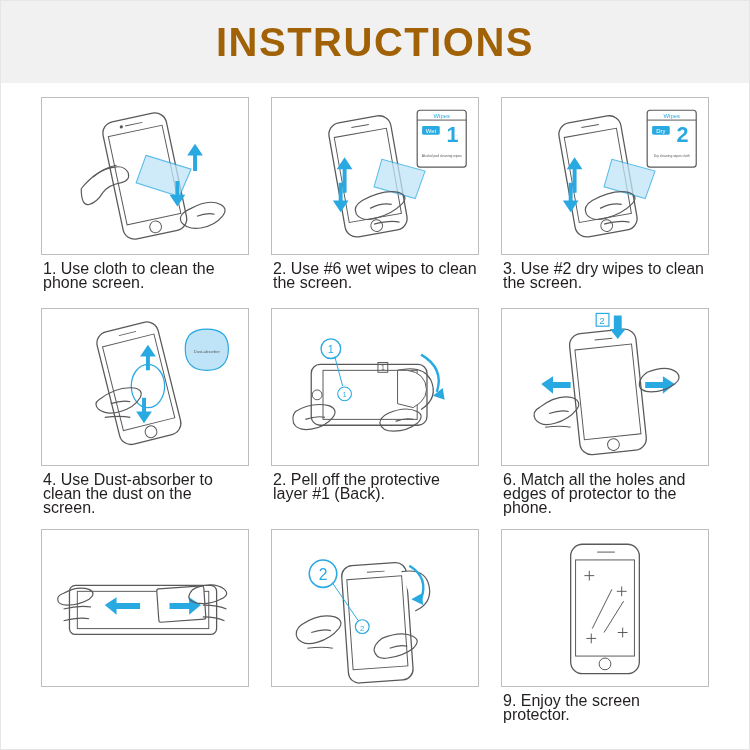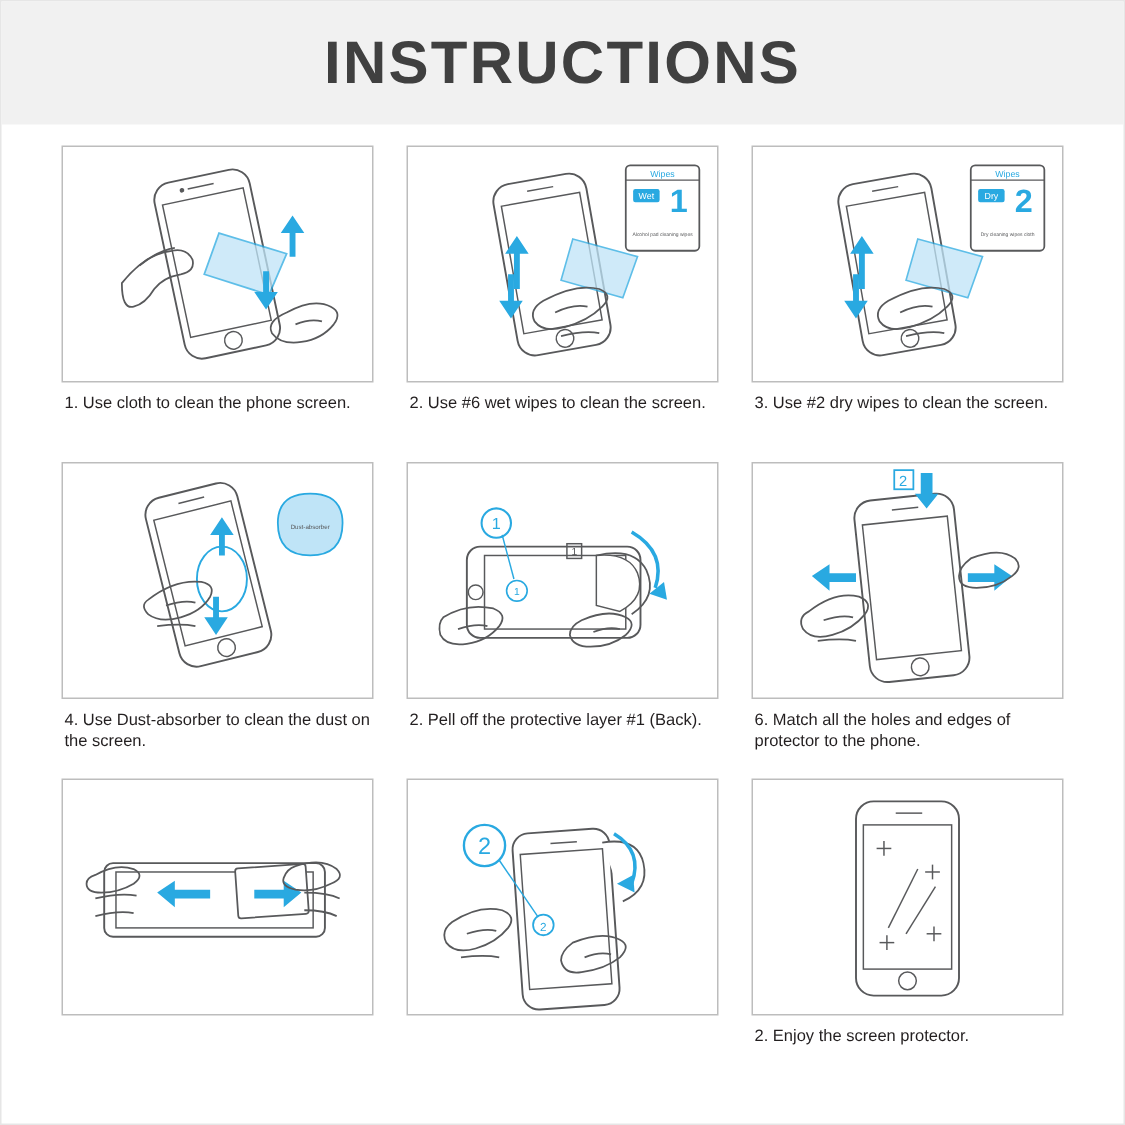--- a/index.html
+++ b/index.html
@@ -26,21 +26,21 @@
     height: 82px;
     background: #f1f1f1;
     display: flex;
     align-items: center;
     justify-content: center;
   }
   .header-title {
     font-size: 40px;
     font-weight: bold;
     letter-spacing: 1.5px;
-    color: #404040;
+    color: #a16207;
     font-family: "Liberation Sans", sans-serif;
     text-align: right;
   }
   .grid {
     padding: 14px 40px 0 40px;
     display: grid;
     grid-template-columns: repeat(3, 1fr);
     grid-auto-rows: auto;
     column-gap: 22px;
     row-gap: 4px;
@@ -52,21 +52,21 @@
   .panel {
     position: relative;
     width: 100%;
     height: 158px;
     border: 1px solid #bdbdbd;
     box-sizing: border-box;
     background: #ffffff;
     overflow: hidden;
   }
   .caption {
-    font-size: 11px;
+    font-size: 16px;
     line-height: 14px;
     padding: 7px 2px 10px 2px;
     min-height: 32px;
     color: #231f20;
   }
   svg { display: block; }
   .blue { fill: #29a9e1; }
   .blueStroke { stroke: #29a9e1; fill: none; }
   .dark { stroke: #58595b; fill: none; }
   .darkFill { fill: #58595b; }
@@ -338,17 +338,17 @@
               <line x1="122" y1="57" x2="122" y2="67"></line>
             <line x1="86" y1="110" x2="96" y2="110"></line>
               <line x1="91" y1="105" x2="91" y2="115"></line>
             <line x1="118" y1="104" x2="128" y2="104"></line>
               <line x1="123" y1="99" x2="123" y2="109"></line>
             <line x1="92" y1="100" x2="112" y2="60"></line>
             <line x1="104" y1="104" x2="124" y2="72"></line>
           </g>
         </svg>
       </div>
-      <div class="caption">2. Enjoy the screen protector.</div>
+      <div class="caption">9. Enjoy the screen protector.</div>
     </div>
 
   </div>
 </div>
 
 </body></html>

